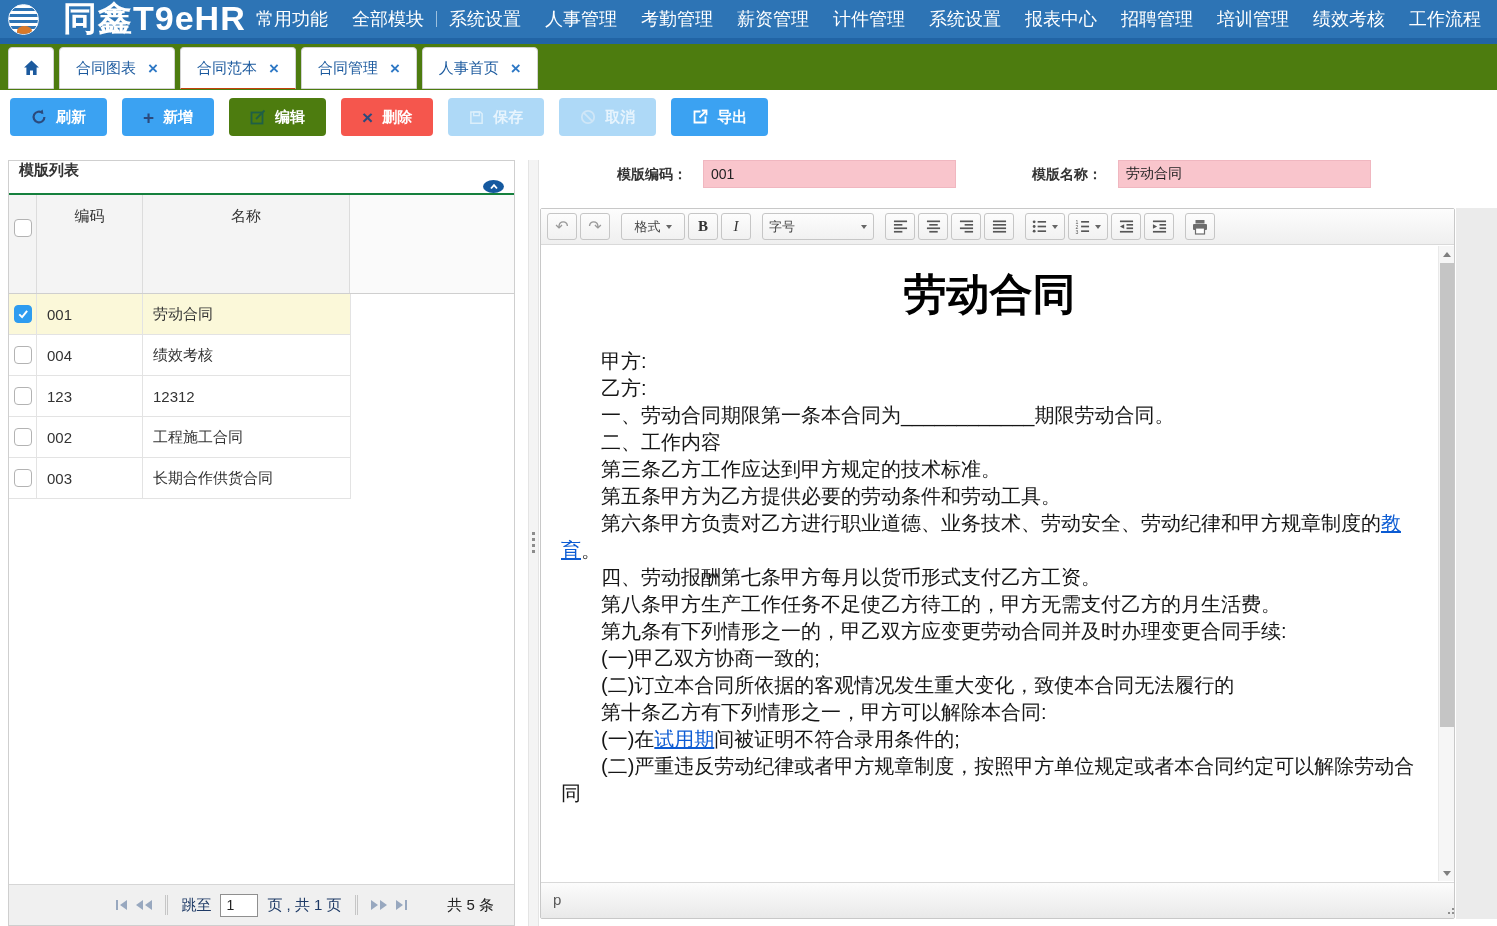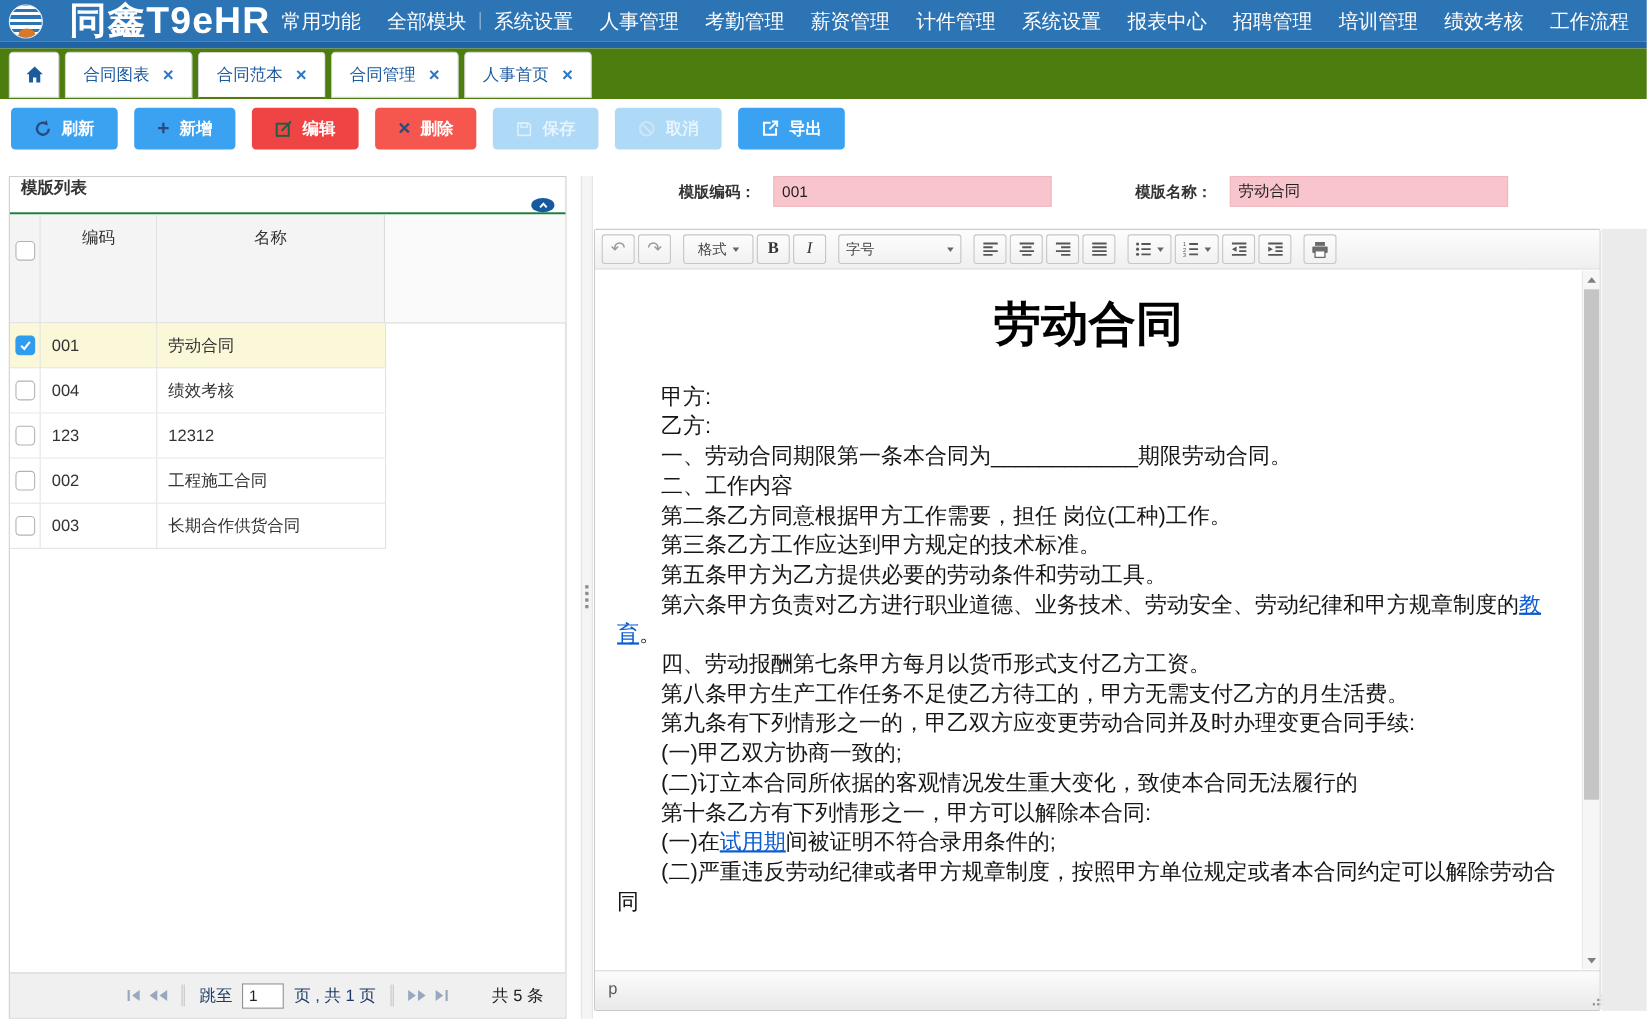--- a/index.html
+++ b/index.html
@@ -23,21 +23,21 @@
          display:flex; align-items:center; gap:12px; padding:0 16px; font-size:15px; color:#1c5a9e; cursor:pointer; }
   .tab.home { width:46px; justify-content:center; padding:0; gap:0; }
   .tab.active { border-bottom:1px solid #c2410c; }
   .tab-close { color:#2e78c5; font-size:17px; font-weight:bold; line-height:1; cursor:pointer; }
 
   
   .btnbar { position:absolute; left:10px; top:97px; height:40px; display:flex; gap:15px; align-items:center; }
   .cbtn { height:38px; border:none; border-radius:4px; color:#fff; font-size:15px; font-weight:bold;
           display:flex; align-items:center; gap:9px; padding:0 21px; cursor:pointer; font-family:inherit; }
   .cbtn.blue { background:#3ba2f2; }
-  .cbtn.green { background:#ef4444; }
+  .cbtn.green { background:#4d7c0f; }
   .cbtn.red { background:#f5564d; }
   .cbtn.disabled { background:#aed9f7; color:#e7f4fd; cursor:default; }
   .cbtn .uni-ic { font-size:19px; font-weight:bold; color:#2b4a7d; line-height:1; }
 
   
   .panel { position:absolute; left:8px; top:160px; width:507px; height:766px; background:#fff; border:1px solid #cfcfcf; }
   .panel-hd { height:34px; display:flex; align-items:flex-start; padding:0 10px; border-bottom:2px solid #15803d;flex-direction:column; }
   .panel-title { font-size:15px; font-weight:bold; color:#333; }
   .collapse-btn { margin-left:auto; width:21px; height:21px; border-radius:50%; background:#15599f; border:none;
                   display:flex; align-items:center; justify-content:center; cursor:pointer; }
@@ -435,21 +435,20 @@
   </div>
 
   <div class="ed-content">
     <div class="doc">
       <h1>劳动合同</h1>
       <div id="doc-body">
           <p><span>甲方:</span></p>
           <p><span>乙方:</span></p>
           <p><span>一、劳动合同期限第一条本合同为____________期限劳动合同。</span></p>
           <p><span>二、工作内容</span></p>
-          <p><span>第二条乙方同意根据甲方工作需要，担任 岗位(工种)工作。</span></p>
           <p><span>第三条乙方工作应达到甲方规定的技术标准。</span></p>
           <p><span>第五条甲方为乙方提供必要的劳动条件和劳动工具。</span></p>
           <p><span>第六条甲方负责对乙方进行职业道德、业务技术、劳动安全、劳动纪律和甲方规章制度的</span><a href="#">教育</a><span>。</span></p>
           <p><span>四、劳动报酬第七条甲方每月以货币形式支付乙方工资。</span></p>
           <p><span>第八条甲方生产工作任务不足使乙方待工的，甲方无需支付乙方的月生活费。</span></p>
           <p><span>第九条有下列情形之一的，甲乙双方应变更劳动合同并及时办理变更合同手续:</span></p>
           <p><span>(一)甲乙双方协商一致的;</span></p>
           <p><span>(二)订立本合同所依据的客观情况发生重大变化，致使本合同无法履行的</span></p>
           <p><span>第十条乙方有下列情形之一，甲方可以解除本合同:</span></p>
           <p><span>(一)在</span><a href="#">试用期</a><span>间被证明不符合录用条件的;</span></p>

